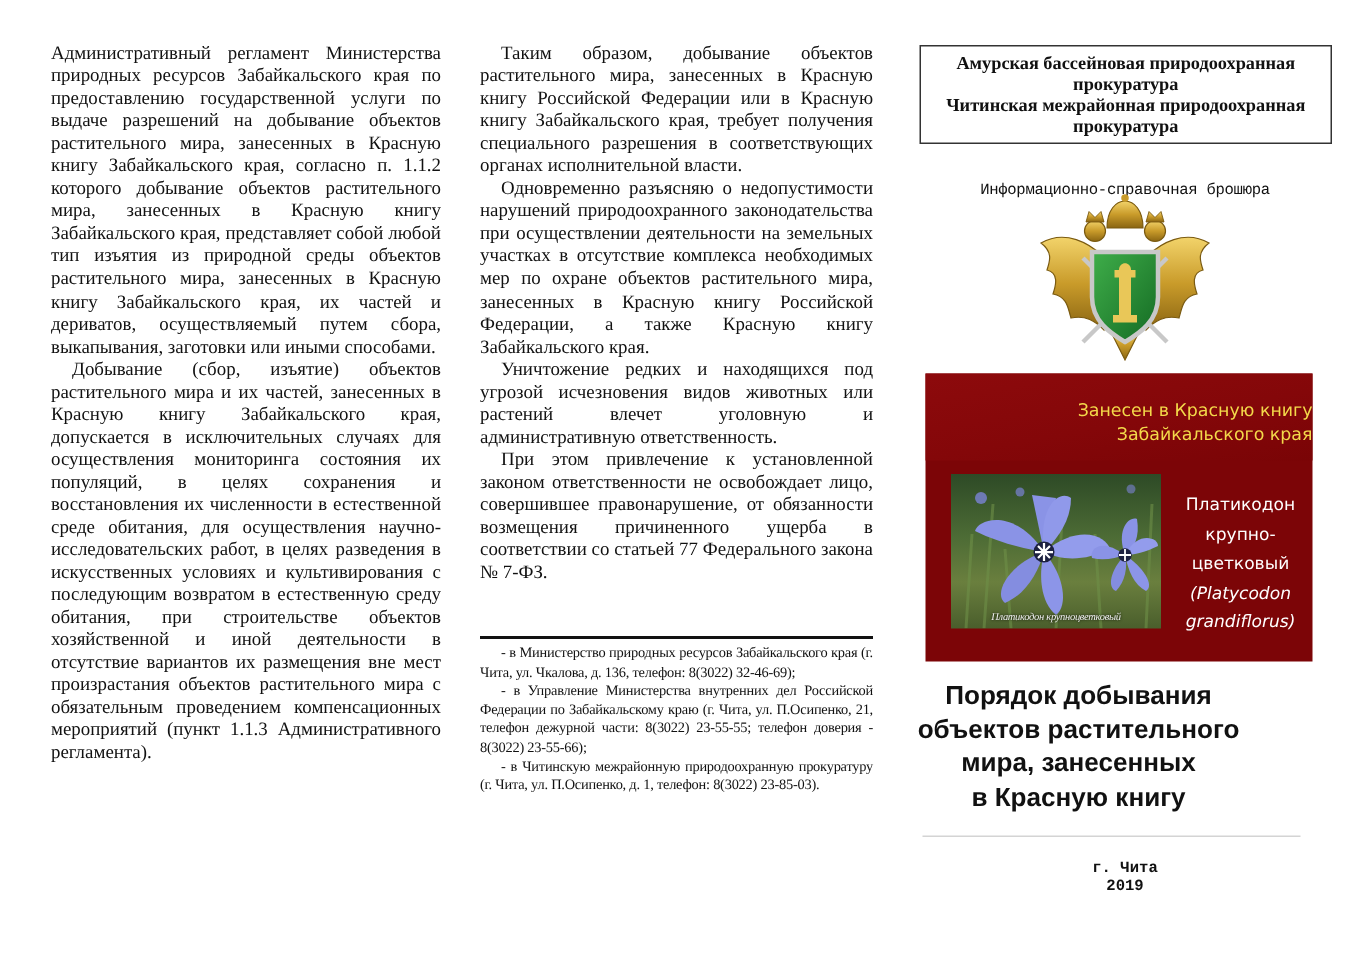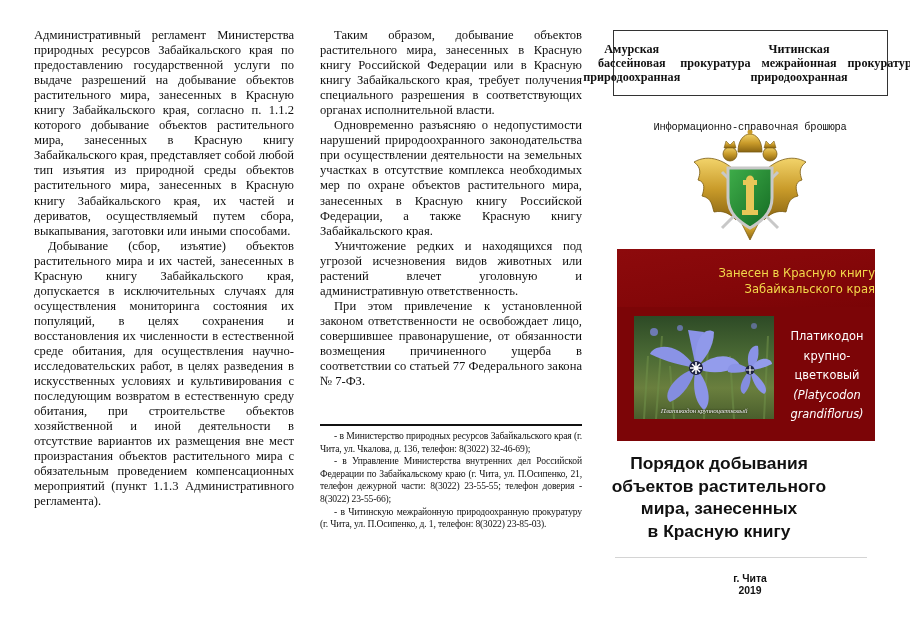--- a/index.html
+++ b/index.html
@@ -35,21 +35,21 @@
     text-align: justify;
     text-align-last: left;
     letter-spacing: -0.15px;
   }
   .small.indent { text-indent: 14px; }
 
   .org-box {
     position: absolute;
     left: 613px; top: 30px; width: 275px; height: 66px;
     border: 1.5px solid #333;
-    display: flex; flex-direction: row; align-items: center; justify-content: center;
+    display: flex; flex-direction: column; align-items: center; justify-content: center;
     text-align: center;
   }
   .org-line {
     font-family: "Liberation Serif", serif;
     font-weight: bold;
     font-size: 12.2px;
     line-height: 14px;
   }
 
   .brochure-label {
@@ -112,21 +112,21 @@
     font-size: 17.4px; line-height: 22.5px;
     color: #111;
   }
   .title-rule {
     position: absolute; left: 615px; top: 557px; width: 252px; height: 1px;
     background: #d4d4d4;
   }
   .city {
     position: absolute; left: 605px; top: 573px; width: 290px;
     text-align: center;
-    font-family: Liberation Sans, sans-serif; font-weight: bold;
+    font-family: Liberation Mono, monospace; font-weight: bold;
     font-size: 10.4px; line-height: 12px;
   }
 </style>
 </head>
 <body>
 
 <div class="col col-left">
   <p class="para">Административный регламент Министерства природных ресурсов Забайкальского края по предоставлению государственной услуги по выдаче разрешений на добывание объектов растительного мира, занесенных в Красную книгу Забайкальского края, согласно п. 1.1.2 которого добывание объектов растительного мира, занесенных в Красную книгу Забайкальского края, представляет собой любой тип изъятия из природной среды объектов растительного мира, занесенных в Красную книгу Забайкальского края, их частей и дериватов, осуществляемый путем сбора, выкапывания, заготовки или иными способами.</p>
   <p class="para indent">Добывание (сбор, изъятие) объектов растительного мира и их частей, занесенных в Красную книгу Забайкальского края, допускается в исключительных случаях для осуществления мониторинга состояния их популяций, в целях сохранения и восстановления их численности в естественной среде обитания, для осуществления научно-исследовательских работ, в целях разведения в искусственных условиях и культивирования с последующим возвратом в естественную среду обитания, при строительстве объектов хозяйственной и иной деятельности в отсутствие вариантов их размещения вне мест произрастания объектов растительного мира с обязательным проведением компенсационных мероприятий (пункт 1.1.3 Административного регламента).</p>
 </div>

